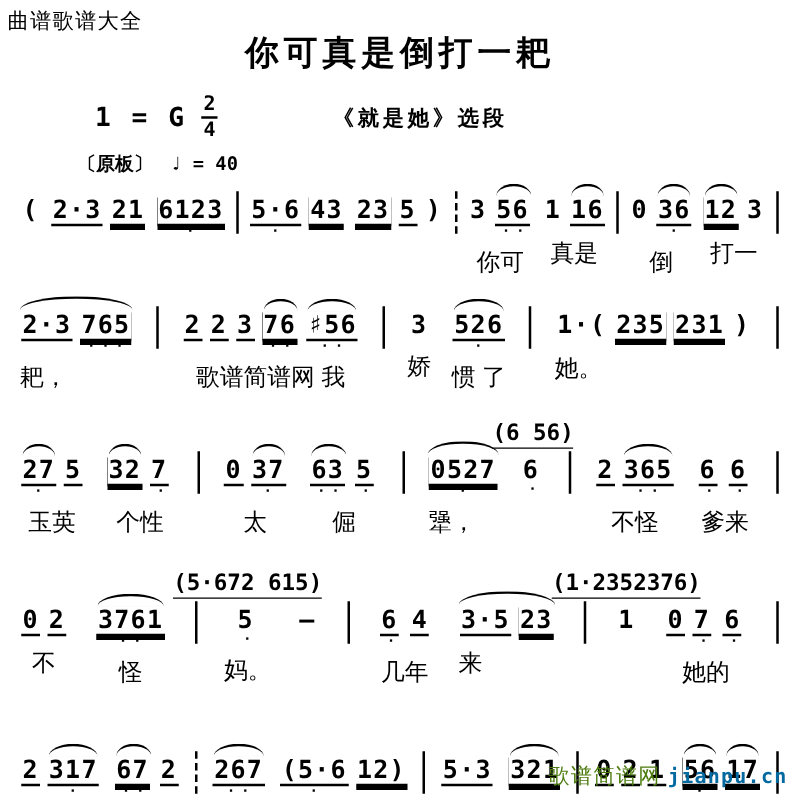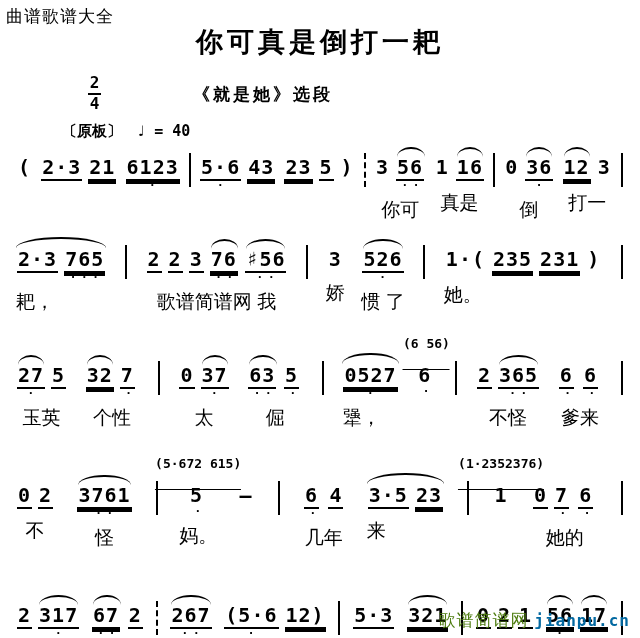--- a/index.html
+++ b/index.html
@@ -36,37 +36,38 @@
   .b2>.n{border-bottom:2px solid #000;box-shadow:0 3px 0 #000;}
   .arc{position:absolute;top:-8px;left:1px;right:1px;height:8px;
        border-top:2px solid #000;border-radius:50% 50% 0 0/100% 100% 0 0;}
   .garc{position:absolute;top:-10px;left:2px;right:2px;height:9px;
        border-top:2px solid #000;border-radius:50% 50% 0 0/100% 100% 0 0;}
   .dots{text-align:center;font-size:13px;font-weight:700;line-height:7px;height:7px;letter-spacing:7px;padding-left:7px;}
   .lyr{margin-top:9px;font-size:19px;white-space:nowrap;text-align:center;}
   .lyr.left{align-self:flex-start;margin-left:2px;}
   .lyr.faded{color:#b2b2b2;}
   .ann{position:absolute;top:-27px;left:50%;transform:translateX(-50%);
-       font-family:"DejaVu Sans Mono",monospace;font-weight:700;font-size:13px;
-       white-space:nowrap;border-bottom:1px solid #000;padding-bottom:18px;text-align:right;}
+       font-family:"DejaVu Sans Mono",monospace;font-weight:700;font-size:18px;
+       white-space:nowrap;border-bottom:1px solid #000;padding-bottom:1px;text-align:right;}
   .bar{width:2px;background:#000;height:34px;margin:0 3px;margin-top:-2px;}
   .bar.dash{width:0;background:none;border-left:2px dashed #000;}
   
   .wm{position:absolute;right:10px;bottom:6px;font-size:17px;letter-spacing:1px;white-space:nowrap;}
   .wm .site{color:#4d7c0f;}
   .wm .domain{color:#0369a1;font-weight:700;font-family:"DejaVu Sans Mono",monospace;font-size:16px;}
 </style>
 </head>
 <body>
 
 <div class="brand">曲谱歌谱大全</div>
 
 <div class="title">你可真是倒打一耙</div>
 
 <div class="meta">
+  <span class="key">1 = G</span>
   <span class="frac">
     <span>2</span>
     <span class="fl"></span>
     <span>4</span>
   </span>
   <span class="subtitle">《就是她》选段</span>
 </div>
 
 <div class="tempo">
   <span>〔原板〕</span>

